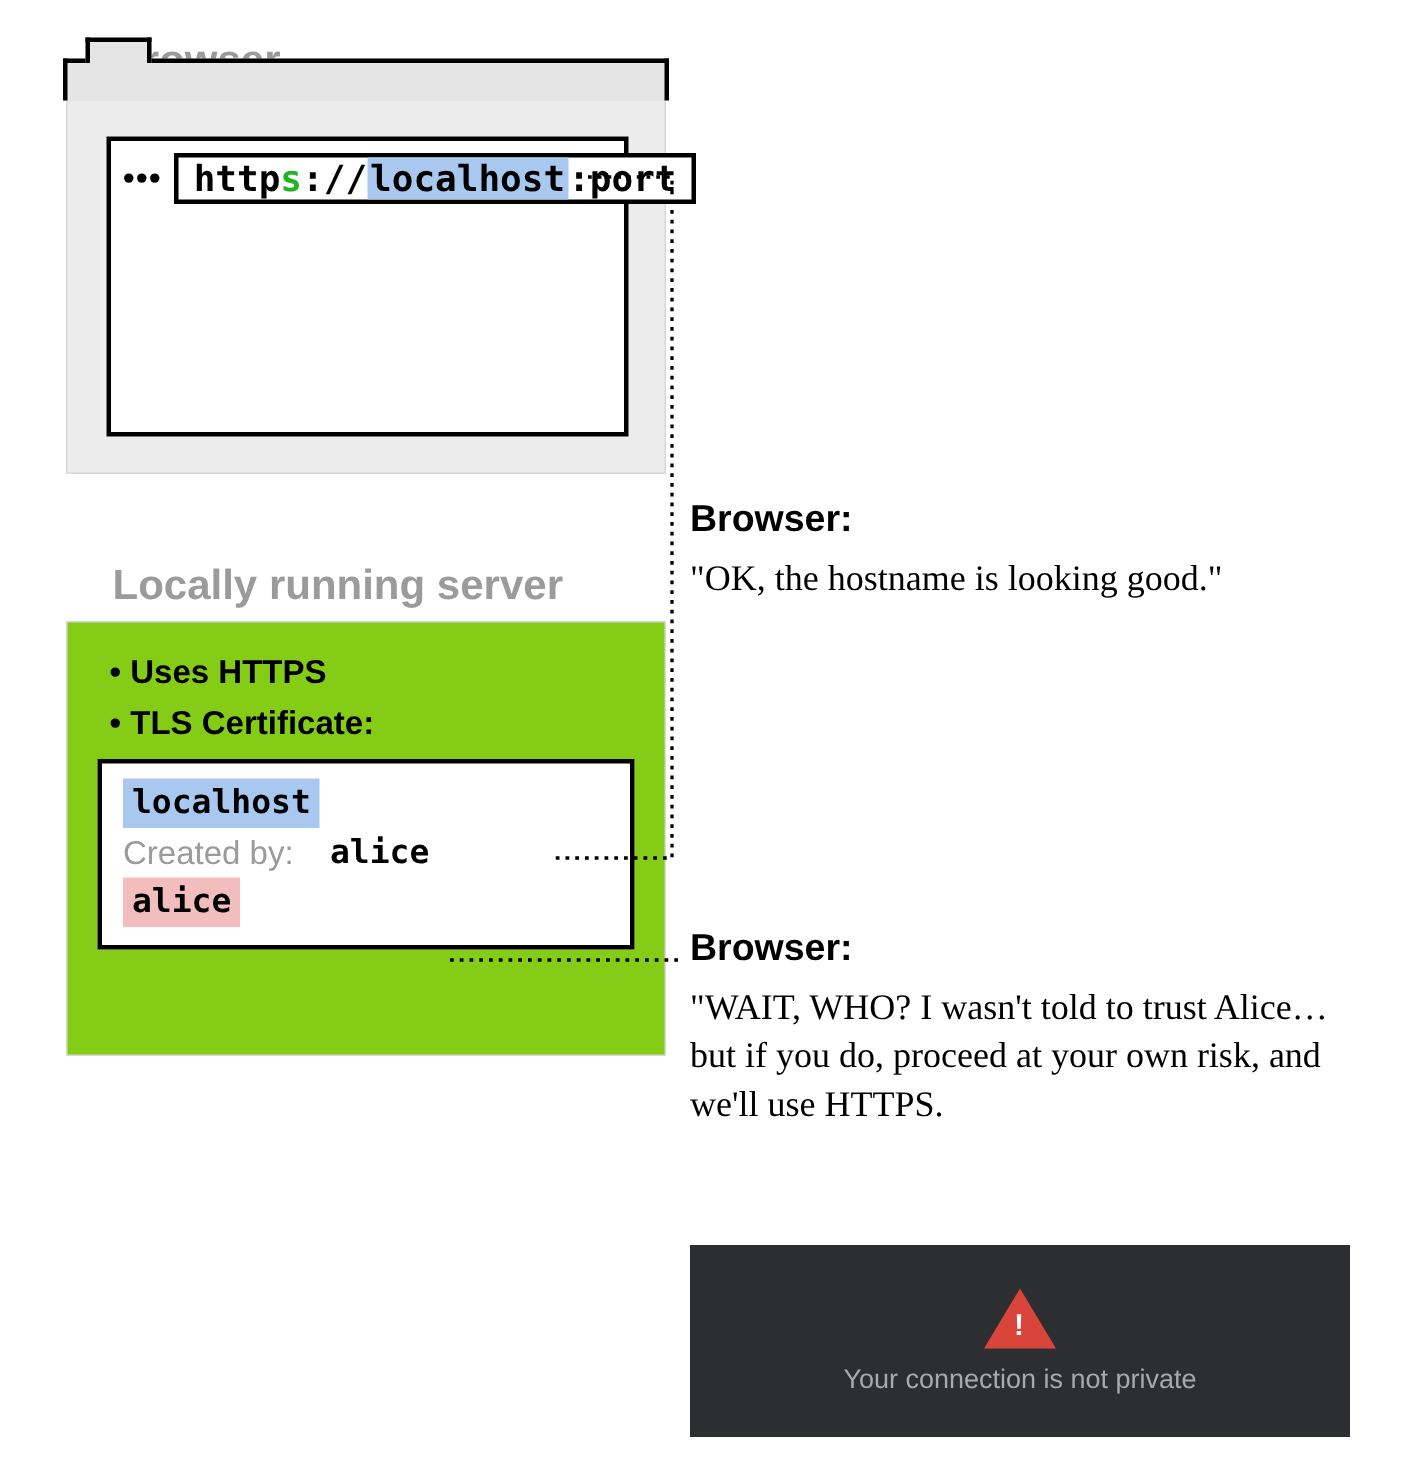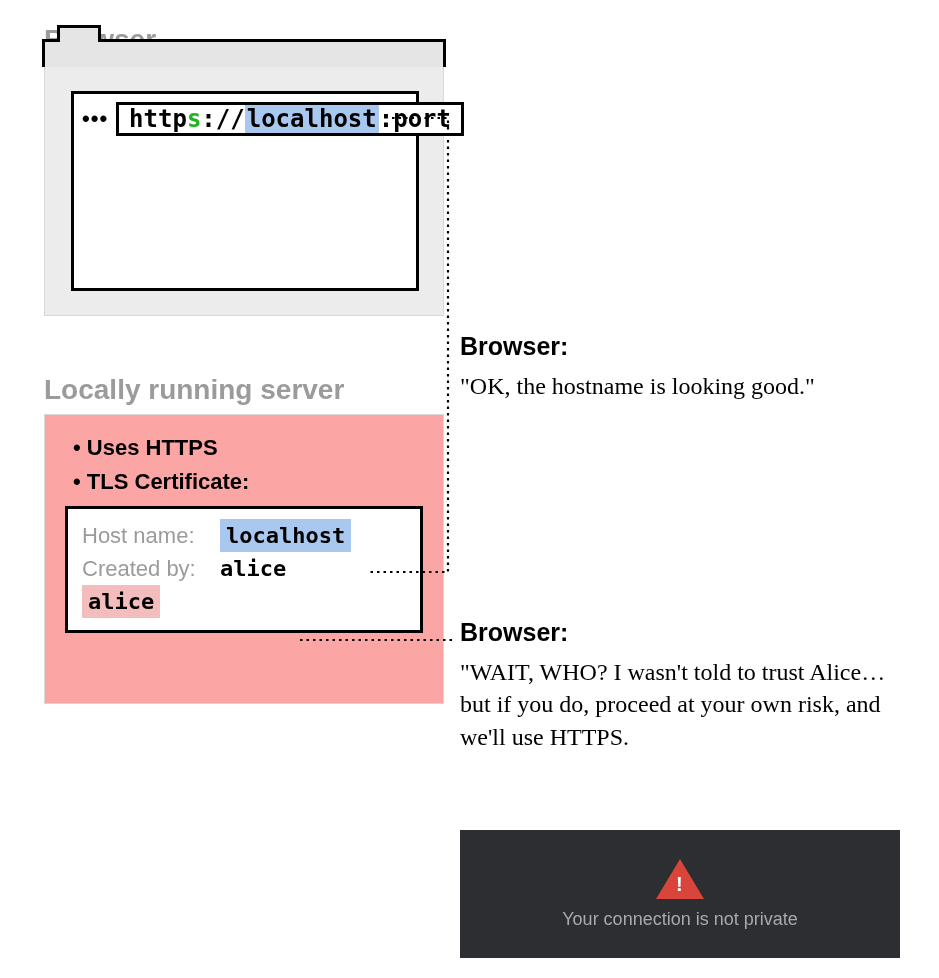--- a/index.html
+++ b/index.html
@@ -10,20 +10,21 @@
     background: #ffffff;
     font-family: "Helvetica Neue", Helvetica, Arial, sans-serif;
     position: relative;
     color: #000;
   }
   .section-title {
     font-size: 28px;
     font-weight: 700;
     color: #9b9b9b;
     position: absolute;
+    margin-left: 31px;
   }
   
   .browser-panel {
     position: absolute;
     left: 44px; top: 66px;
     width: 400px; height: 250px;
     background: #ececec;
     border: 1px solid #d8d8d8;
   }
   .browser-window {
@@ -73,21 +74,21 @@
     white-space: nowrap;
   }
   .addr-s { color: #22b322; }
   .addr-host { background: #a9c8f0; padding: 0 2px; }
 
   
   .server-panel {
     position: absolute;
     left: 44px; top: 414px;
     width: 400px; height: 290px;
-    background: #fca5a5;
+    background: #84cc16;
     border: 1px solid #d8d8d8;
     padding: 16px 20px;
   }
   .bullets {
     font-size: 22px;
     font-weight: 700;
     line-height: 1.55;
     margin: 0 0 8px 8px;
     padding: 0;
     list-style: none;
@@ -195,21 +196,20 @@
 
 <div class="section-title" style="left:44px; top:374px;">Locally running server</div>
 
 <div class="server-panel">
   <ul class="bullets">
     <li>Uses HTTPS</li>
     <li>TLS Certificate:</li>
   </ul>
   <div class="cert-box">
     <div class="cert-row">
-      <span class="cert-key">Host name:</span>
       <span class="cert-val hl-blue">localhost</span>
     </div>
     <div class="cert-row">
       <span class="cert-key">Created by:</span>
       <span class="cert-val">alice</span>
     </div>
     <div class="cert-row">
       <span class="cert-val hl-red">alice</span>
     </div>
   </div>

